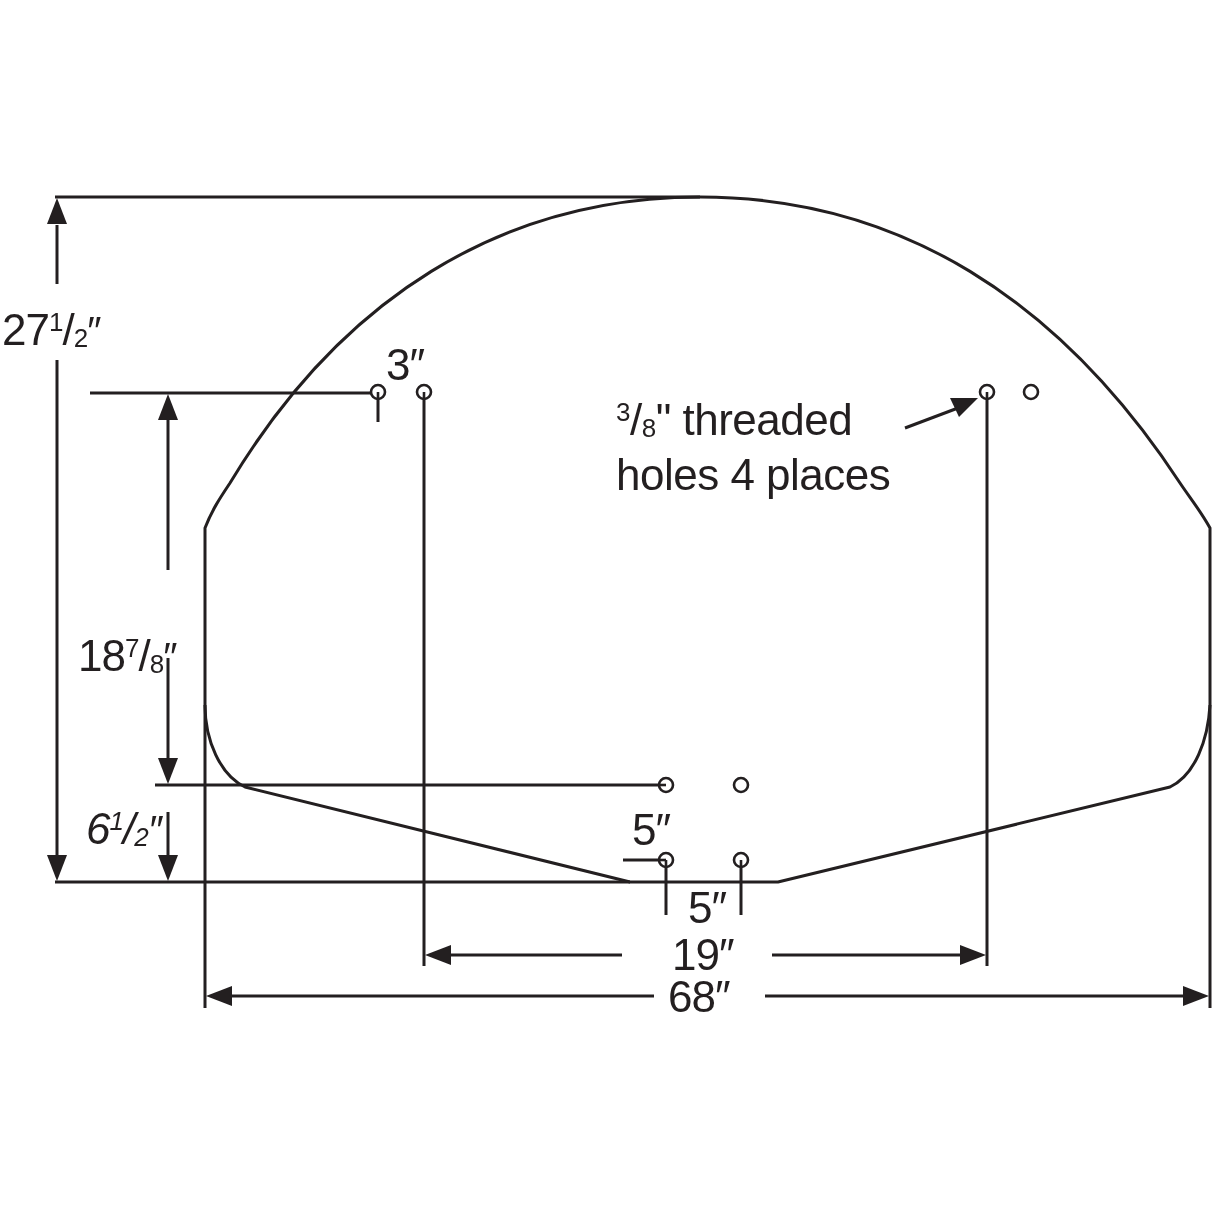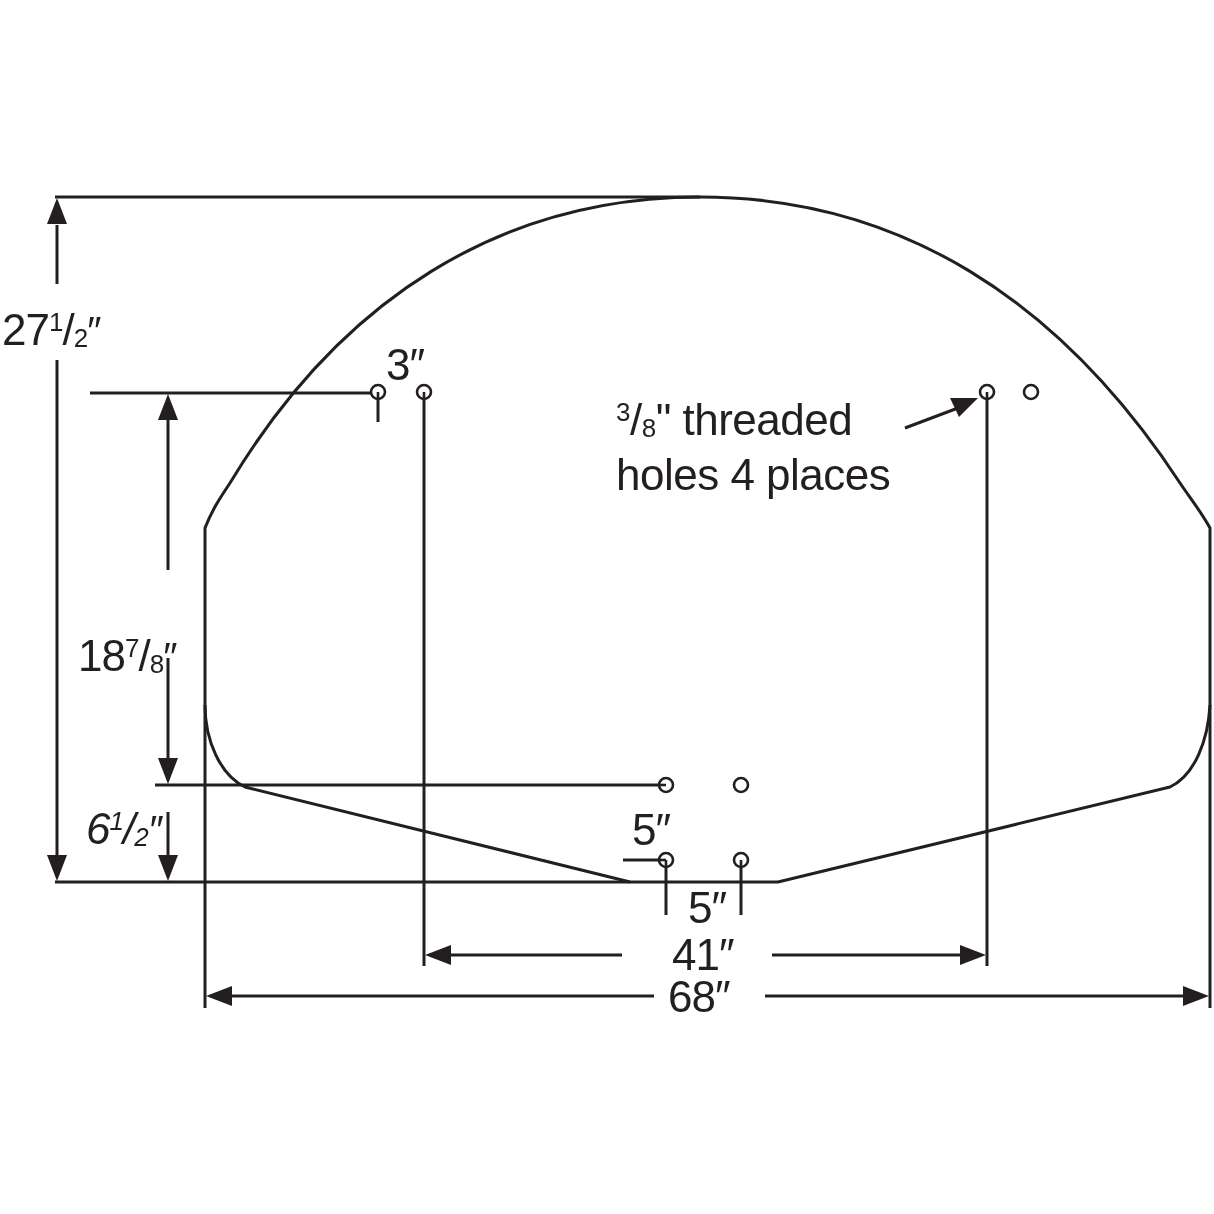--- a/index.html
+++ b/index.html
@@ -123,20 +123,20 @@
 <div class="lbl big" style="left:86px; top:807px;font-style:italic;">
   <span>6</span><span class="sup">1</span><span class="slash">/</span><span class="sub">2</span><span class="prime">″</span>
 </div>
 
 <div class="lbl big" style="left:386px; top:343px;">3″</div>
 
 <div class="lbl big" style="left:632px; top:808px;">5″</div>
 
 <div class="lbl big" style="left:688px; top:886px;">5″</div>
 
-<div class="lbl big" style="left:672px; top:933px;">41″</div>
+<div class="lbl big" style="left:672px; top:933px;">19″</div>
 
 <div class="lbl big" style="left:668px; top:975px;">68″</div>
 
 <div class="lbl note" style="left:616px; top:398px;">
   <span class="sup">3</span><span class="slash">/</span><span class="sub">8</span><span>" threaded</span>
 </div>
 <div class="lbl note" style="left:616px; top:453px;">holes 4 places</div>
 
 </body></html>

